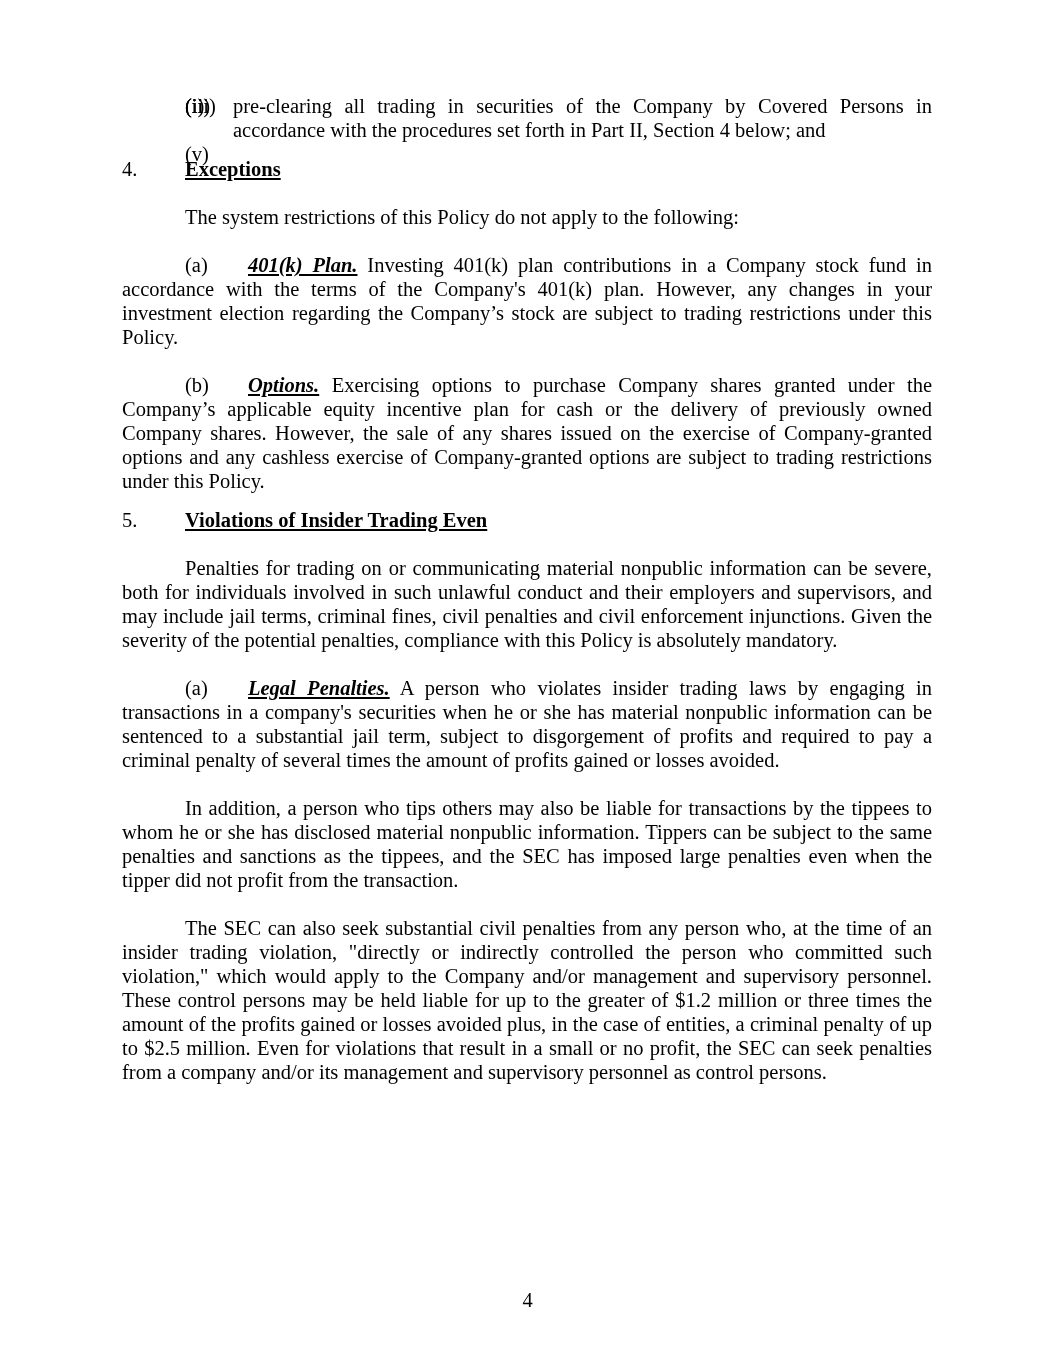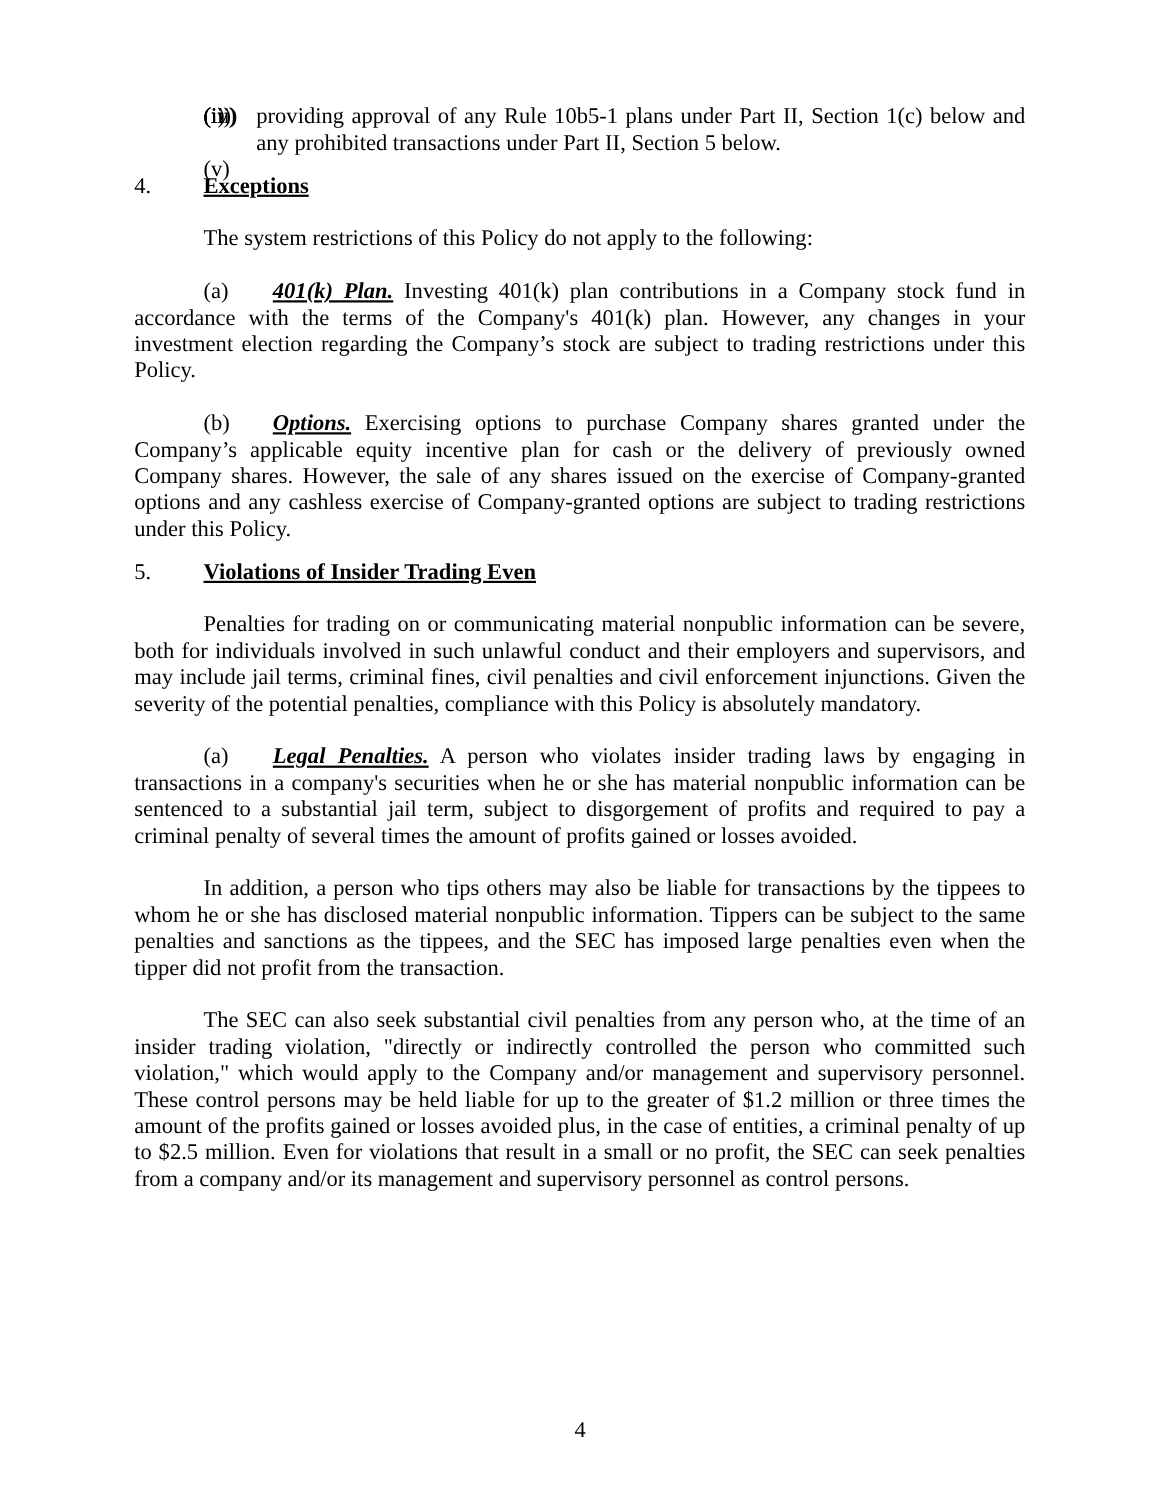--- a/index.html
+++ b/index.html
@@ -69,22 +69,21 @@
 </style>
 </head>
 <body>
 
 <div class="page">
   <div class="content">
 
     <div>
       <div class="duty-item"><span class="lbl">(i)</span></div>
       <div class="duty-item"><span class="lbl">(ii)</span></div>
-      <div class="duty-item"><span class="lbl">(iii)</span></div>
-      <div class="duty-item"><span class="lbl">(iv)</span><span>providing approval of any Rule 10b5-1 plans under Part II, Section 1(c) below and any prohibited transactions under Part II, Section 5 below.</span></div>
+      <div class="duty-item"><span class="lbl">(iii)</span><span>pre-clearing all trading in securities of the Company by Covered Persons in accordance with the procedures set forth in Part II, Section 4 below; and</span></div>
       <div class="duty-item"><span class="lbl">(v)</span></div>
     </div>
 
     <div class="sect-head"><span class="num">4.</span><span class="title">Exceptions</span></div>
 
     <p class="para">The system restrictions of this Policy do not apply to the following:</p>
 
     <p class="para"><span class="plabel">(a)</span><span class="phead">401(k) Plan.</span> <span>Investing 401(k) plan contributions in a Company stock fund in accordance with the terms of the Company's 401(k) plan. However, any changes in your investment election regarding the Company’s stock are subject to trading restrictions under this Policy.</span></p>
 
     <p class="para"><span class="plabel">(b)</span><span class="phead">Options.</span> <span>Exercising options to purchase Company shares granted under the Company’s applicable equity incentive plan for cash or the delivery of previously owned Company shares. However, the sale of any shares issued on the exercise of Company-granted options and any cashless exercise of Company-granted options are subject to trading restrictions under this Policy.</span></p>

